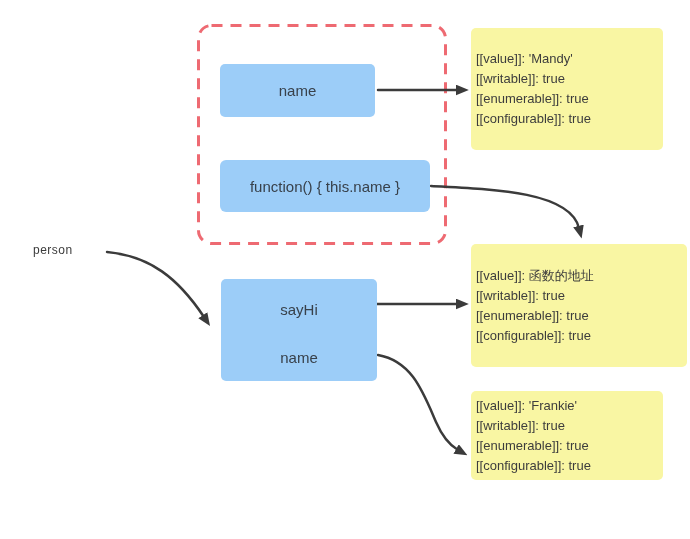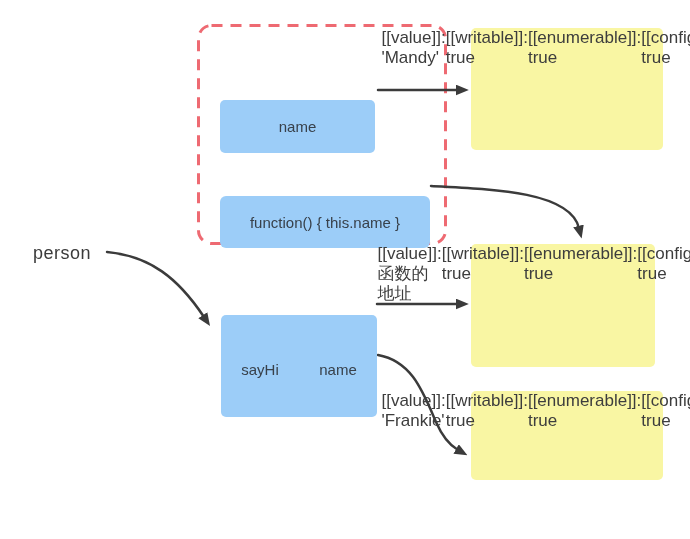--- a/index.html
+++ b/index.html
@@ -10,39 +10,39 @@
     font-family:"Liberation Sans",sans-serif;
     overflow:hidden;
   }
   .bluebox{
     position:absolute;
     background:var(--box-blue,#9ccdf8);
     border-radius:5px;
     display:flex;align-items:center;justify-content:center;
     color:var(--box-text,#38414b);
     font-size:15px;
-    margin-top:36px;
   }
   .bluebox.stack{
+    flex-direction:column;
     justify-content:space-around;
     padding-top:6px;box-sizing:border-box;
   }
   .yellowbox{
     position:absolute;
     background:var(--box-yellow,#f9f6a3);
     border-radius:5px;
     color:var(--desc-text,#3d3d3d);
-    font-size:17px;line-height:20px;
-    display:flex;flex-direction:row;justify-content:center;
+    font-size:13px;line-height:20px;
+    display:flex;flex-direction:column;justify-content:center;
     padding-left:5px;box-sizing:border-box;
   }
   .person-label{
     position:absolute;
     left:33px;top:243px;
-    font-size:18px;
+    font-size:12px;
     color:var(--arrow,#3b3b3b);
     letter-spacing:0.5px;
   }
   svg.overlay{
     position:absolute;left:0;top:0;
     width:690px;height:539px;
     pointer-events:none;
   }
   .dashed-rect{
     fill:none;
@@ -98,21 +98,21 @@
     <span>name</span>
   </div>
 
   <div class="yellowbox" style="left:471px;top:28px;width:192px;height:122px;">
     <div>[[value]]: 'Mandy'</div>
     <div>[[writable]]: true</div>
     <div>[[enumerable]]: true</div>
     <div>[[configurable]]: true</div>
   </div>
 
-  <div class="yellowbox" style="left:471px;top:244px;width:184px;height:123px;">
+  <div class="yellowbox" style="left:471px;top:244px;width:216px;height:123px;">
     <div>[[value]]: 函数的地址</div>
     <div>[[writable]]: true</div>
     <div>[[enumerable]]: true</div>
     <div>[[configurable]]: true</div>
   </div>
 
   <div class="yellowbox" style="left:471px;top:391px;width:192px;height:89px;">
     <div>[[value]]: 'Frankie'</div>
     <div>[[writable]]: true</div>
     <div>[[enumerable]]: true</div>

